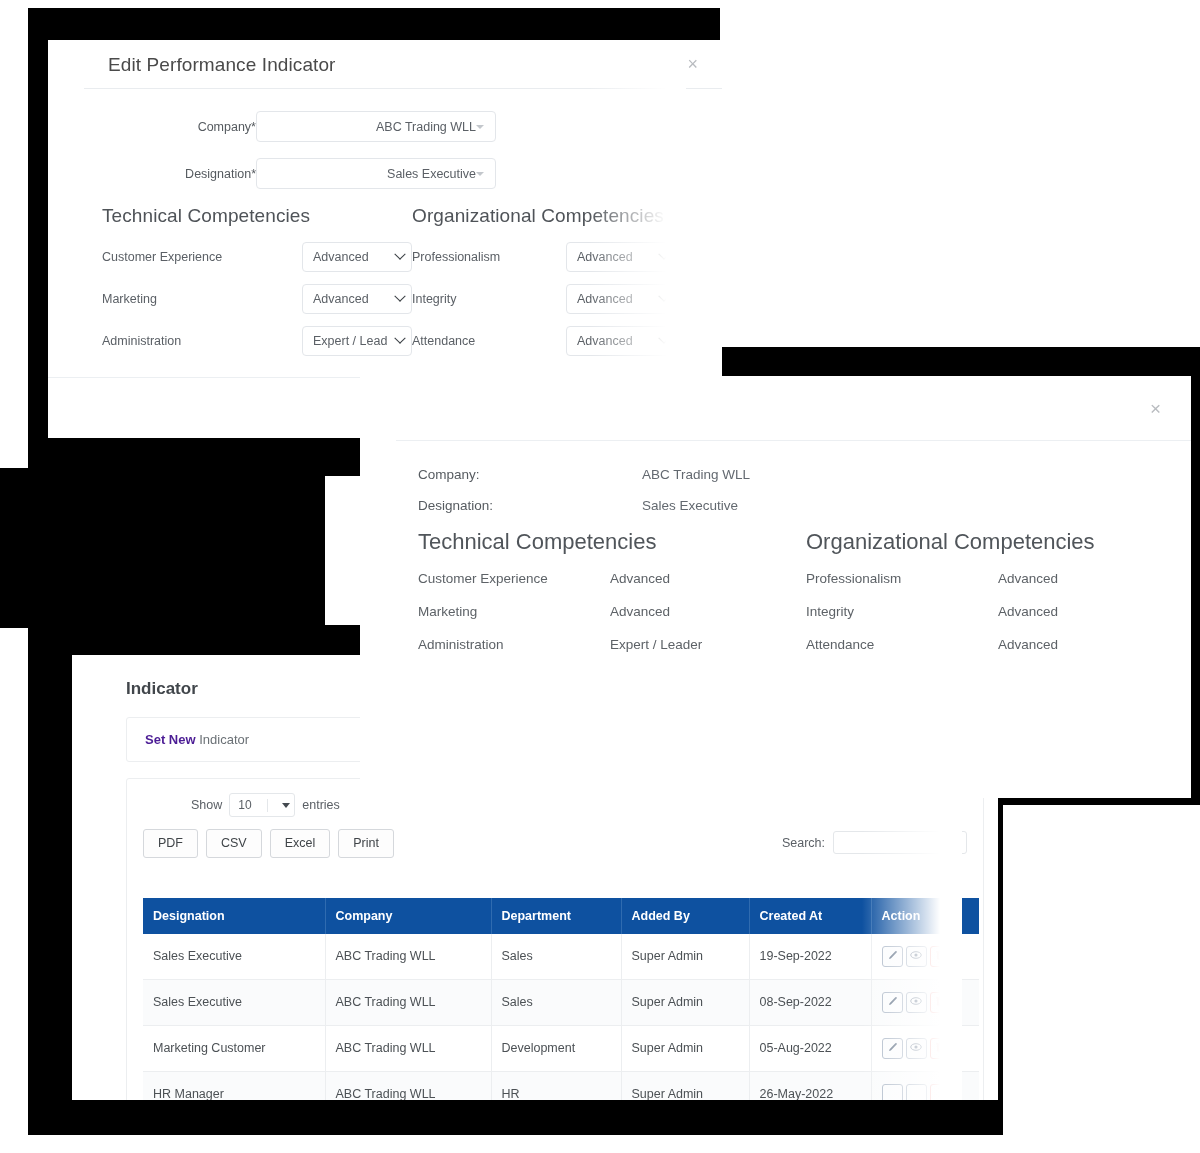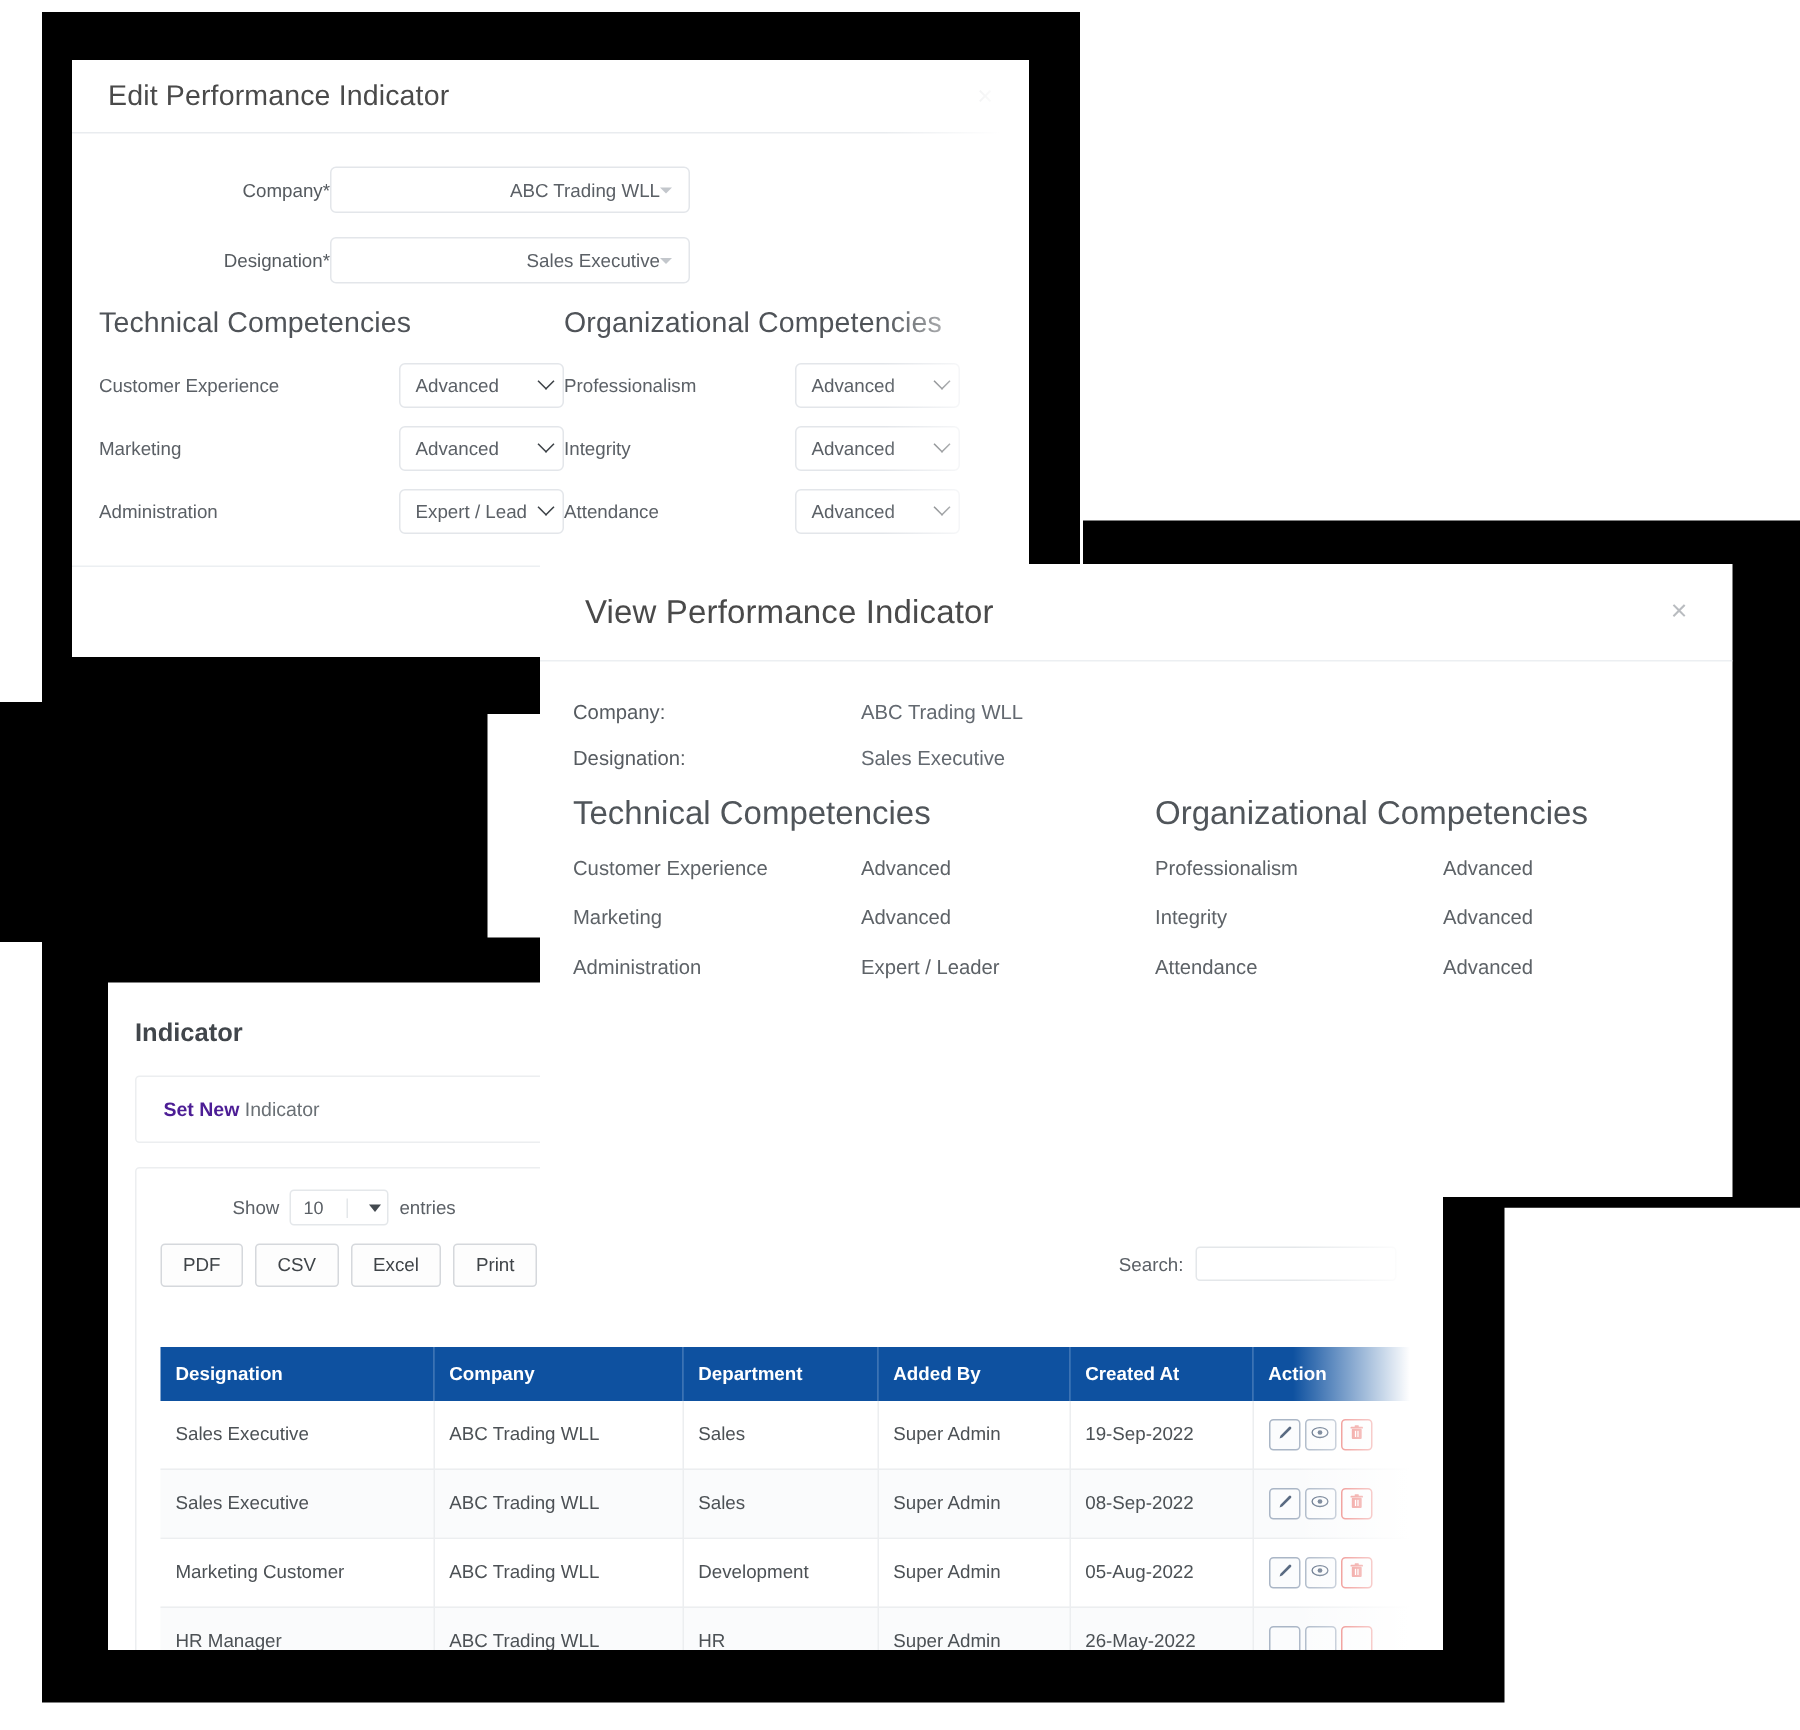--- a/index.html
+++ b/index.html
@@ -25,20 +25,21 @@
   .plate {
     position: absolute;
     background: #000000;
   }
 
   
   .card {
     position: absolute;
     background: #ffffff;
     overflow: hidden;
+    padding-left: 36px;
   }
 
   
   #edit-modal {
     left: 48px;
     top: 40px;
     width: 638px;
     height: 398px;
   }
   .modal-head {
@@ -186,20 +187,21 @@
     height: 64px;
     padding: 0 30px;
     border-bottom: 1px solid #eceff2;
   }
   #view-modal .modal-close { right: 26px; font-size: 19px; }
   #view-modal .modal-body { padding: 26px 30px 0 22px; }
 
   .vrow {
     display: flex;
     margin-bottom: 16px;
+    gap: 32px;
   }
   .vlabel {
     width: 192px;
     font-size: 13.5px;
     color: #565b60;
     flex: none;
   }
   .vval {
     font-size: 13.5px;
     color: #636970;
@@ -654,21 +656,20 @@
     </div>
 
     <div class="modal-foot"></div>
 
     <div class="fade" style="left:540px; top:0; width:98px; height:398px;
                 background:linear-gradient(to right, rgba(255,255,255,0), #ffffff 80%);"></div>
   </div>
 
   <div class="card" id="view-modal">
     <div class="modal-head">
-      <span class="modal-title">View Performance Indicator</span>
       <button class="modal-close">×</button>
     </div>
 
     <div class="modal-body">
       <div class="vrow">
         <span class="vlabel">Company:</span>
         <span class="vval">ABC Trading WLL</span>
       </div>
       <div class="vrow">
         <span class="vlabel">Designation:</span>

